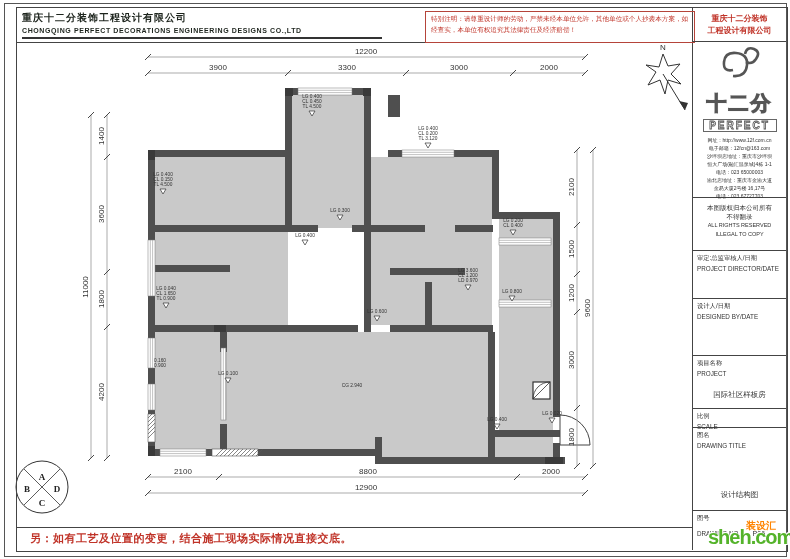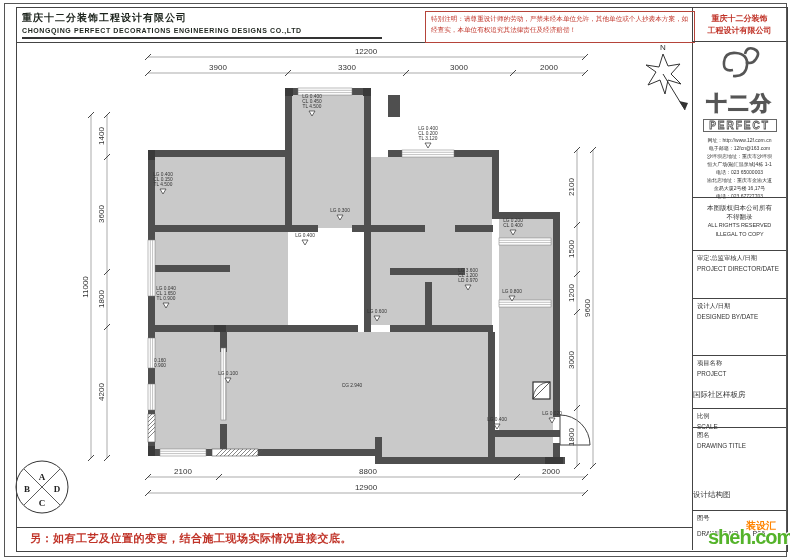--- a/index.html
+++ b/index.html
@@ -28,21 +28,21 @@
   #contact{margin-top:4px;font-size:5px;line-height:8px;color:#333;}
   #cell-copyright{top:198px;height:53px;font-size:6.5px;text-align:center;padding-top:5px;line-height:9px;}
   #cell-copyright .en{font-size:5.5px;}
   #cell-director{top:251px;height:48px;}
   #cell-designer{top:299px;height:57px;}
   #cell-project{top:356px;height:53px;}
   #cell-scale{top:409px;height:19px;}
   #cell-title{top:428px;height:83px;}
   #cell-number{top:511px;height:39px;border-bottom:none;}
   .cellhead{font-size:6.3px;padding:3px 0 0 4px;line-height:8px;}
-  .cellval{font-size:7.5px;margin-top:12px;}
+  .cellval{font-size:7.5px;text-align:center;margin-top:12px;}
   #footer-row{left:16px;top:527px;width:677px;height:23px;border-top:1px solid #444;}
   #footer-note{left:30px;top:531px;font-size:11px;font-weight:bold;color:#c03328;letter-spacing:.5px;}
   #watermark{left:708px;top:517px;width:82px;height:42px;z-index:9;}
   #wm-cn{position:absolute;left:38px;top:2px;font-size:10px;font-weight:bold;color:#ff8400;}
   #wm-domain{position:absolute;left:0px;top:9px;font-size:20px;font-weight:bold;color:#54b32a;
              letter-spacing:-1px;text-shadow:1px 1px 0 #fff,-1px -1px 0 #fff;}
   svg text{font-family:"Liberation Sans",sans-serif;}
   .serif{font-family:"Liberation Serif",serif;}
 </style>
 </head>

